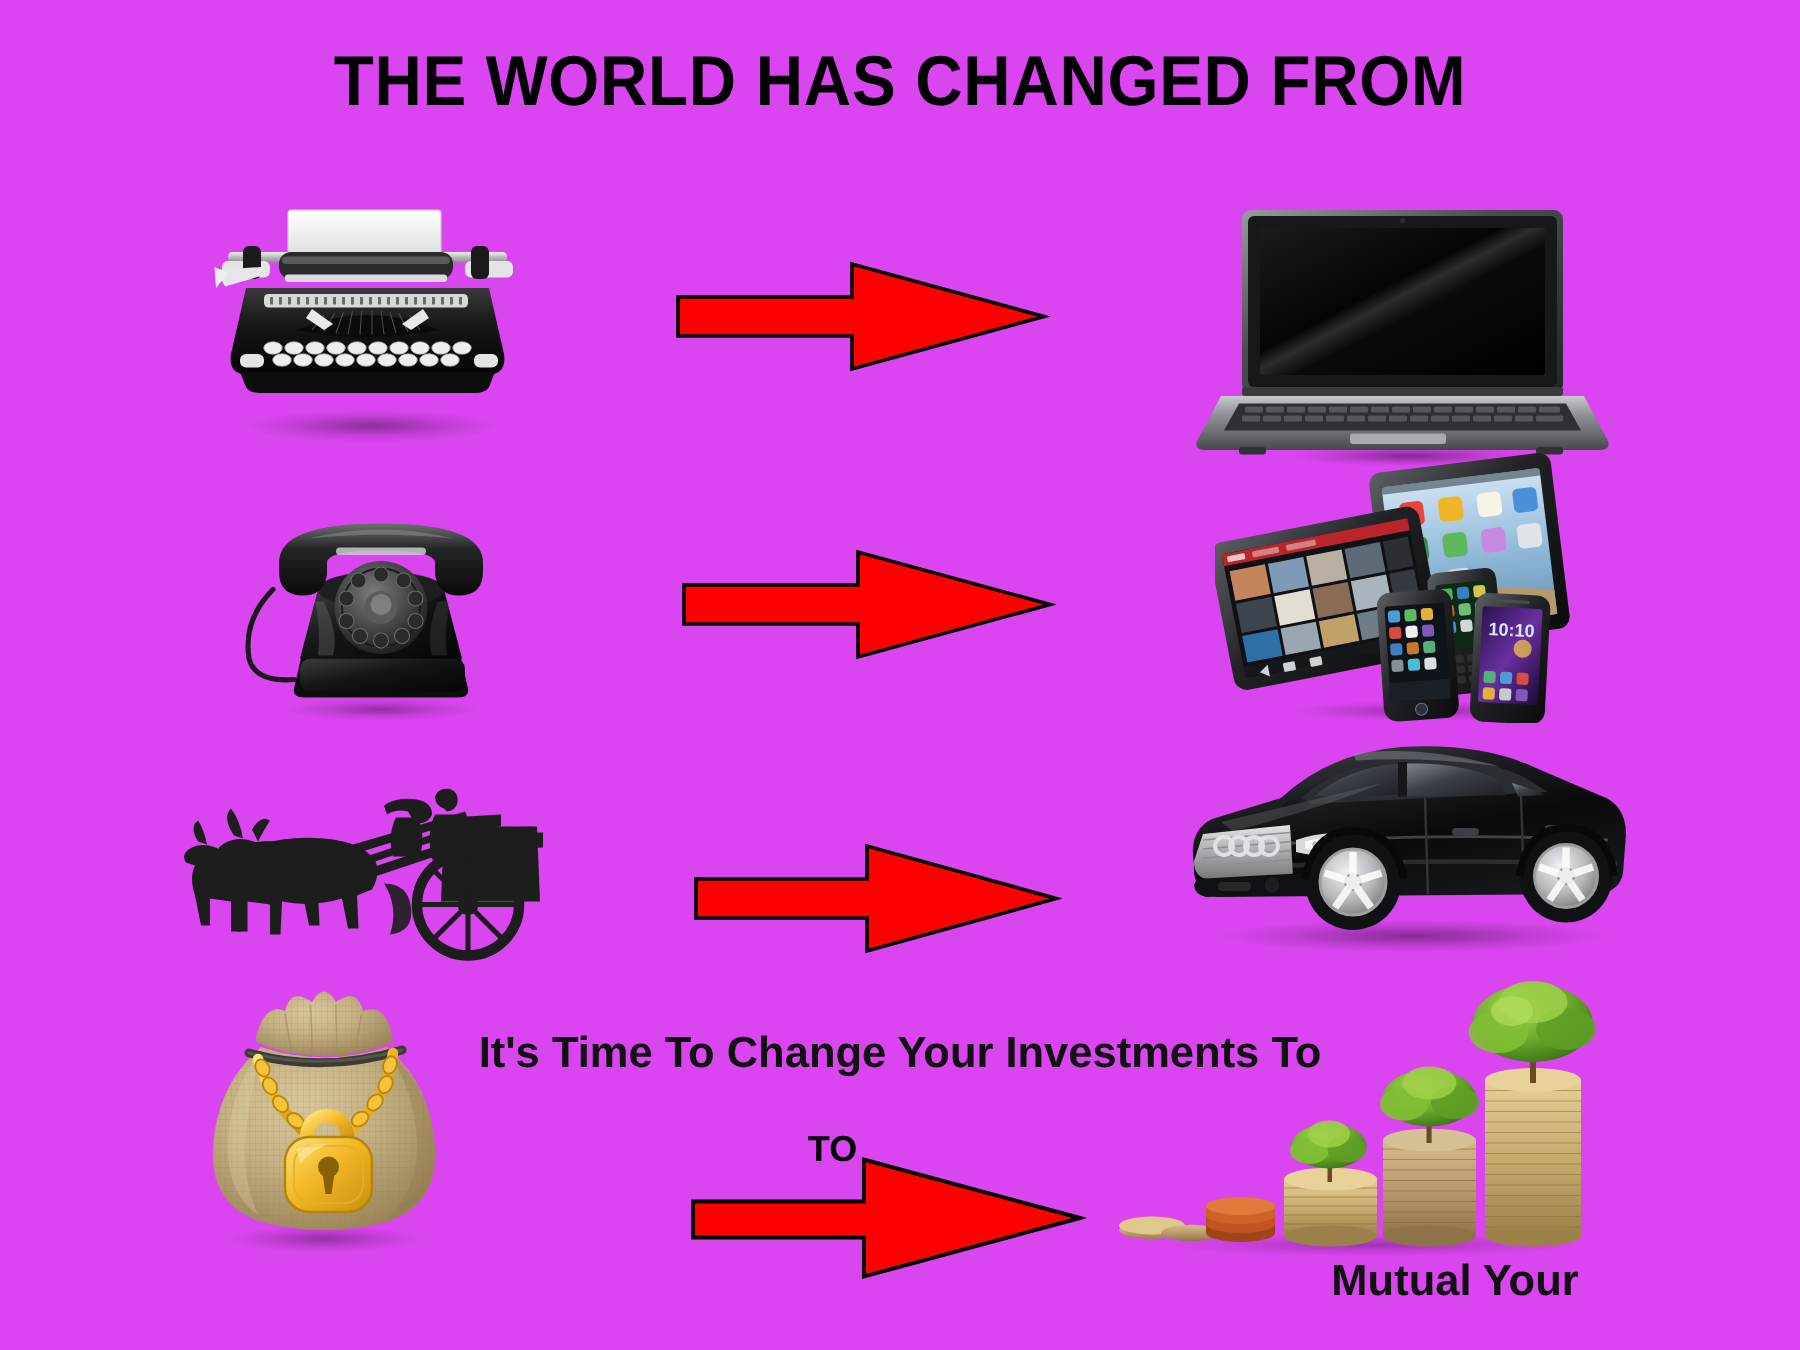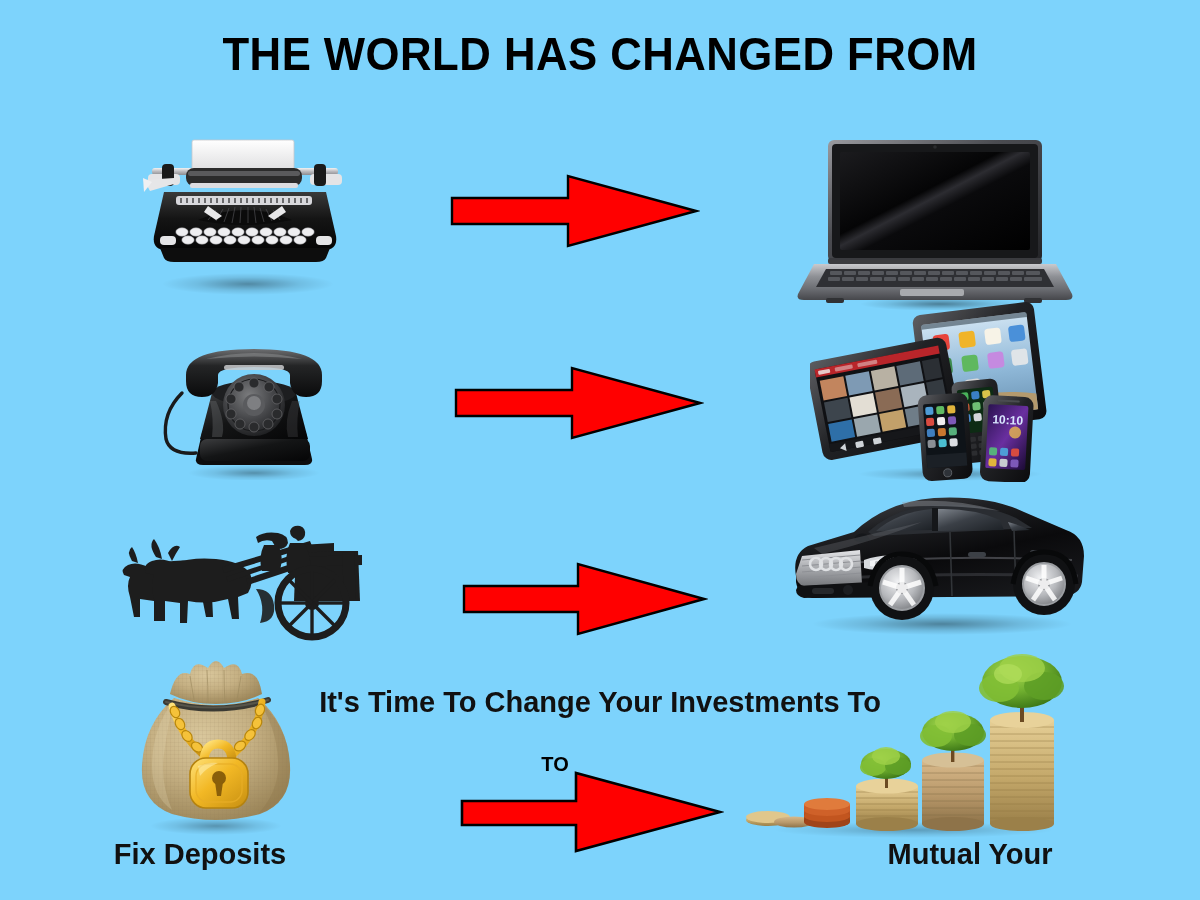--- a/index.html
+++ b/index.html
@@ -4,21 +4,21 @@
 <style>
   html, body {
     margin: 0;
     padding: 0;
     background: #ffffff;
   }
   #slide {
     position: relative;
     width: 1200px;
     height: 900px;
-    background: #7dd3fc;
+    background: #d946ef;
     overflow: hidden;
     font-family: "Liberation Sans", sans-serif;
   }
 
   
   .title {
     position: absolute;
     left: 0; top: 26px;
     width: 1200px;
     text-align: center;
@@ -50,21 +50,21 @@
     font-size: 29px;
     font-weight: bold;
     color: #111111;
     white-space: nowrap;
   }
   .to-label {
     position: absolute;
     left: 515px; top: 753px;
     width: 80px;
     text-align: center;
-    font-size: 20px;
+    font-size: 24px;
     font-weight: bold;
     color: #000000;
     z-index: 6;
   }
 
   
   .arrow { position: absolute; }
 
   
   .stage { position: absolute; }
@@ -869,16 +869,15 @@
         <rect x="278" y="50" width="4" height="34" fill="#6b4a22"></rect>
         <ellipse cx="280" cy="44" rx="40" ry="26" fill="url(#leaf-g)"></ellipse>
         <ellipse cx="257" cy="50" rx="20" ry="14" fill="#82bf35" opacity="0.9"></ellipse>
         <ellipse cx="302" cy="48" rx="20" ry="14" fill="#5e9e26" opacity="0.9"></ellipse>
         <ellipse cx="280" cy="30" rx="23" ry="14" fill="#9ed048" opacity="0.85"></ellipse>
         <ellipse cx="266" cy="36" rx="14" ry="10" fill="#b2de5c" opacity="0.7"></ellipse>
       </g>
     </svg>
   </div>
 
-  <div class="caption cap-fd">Fix Deposits</div>
   <div class="caption cap-mf">Mutual Your</div>
 
 </div>
 
 </body></html>

